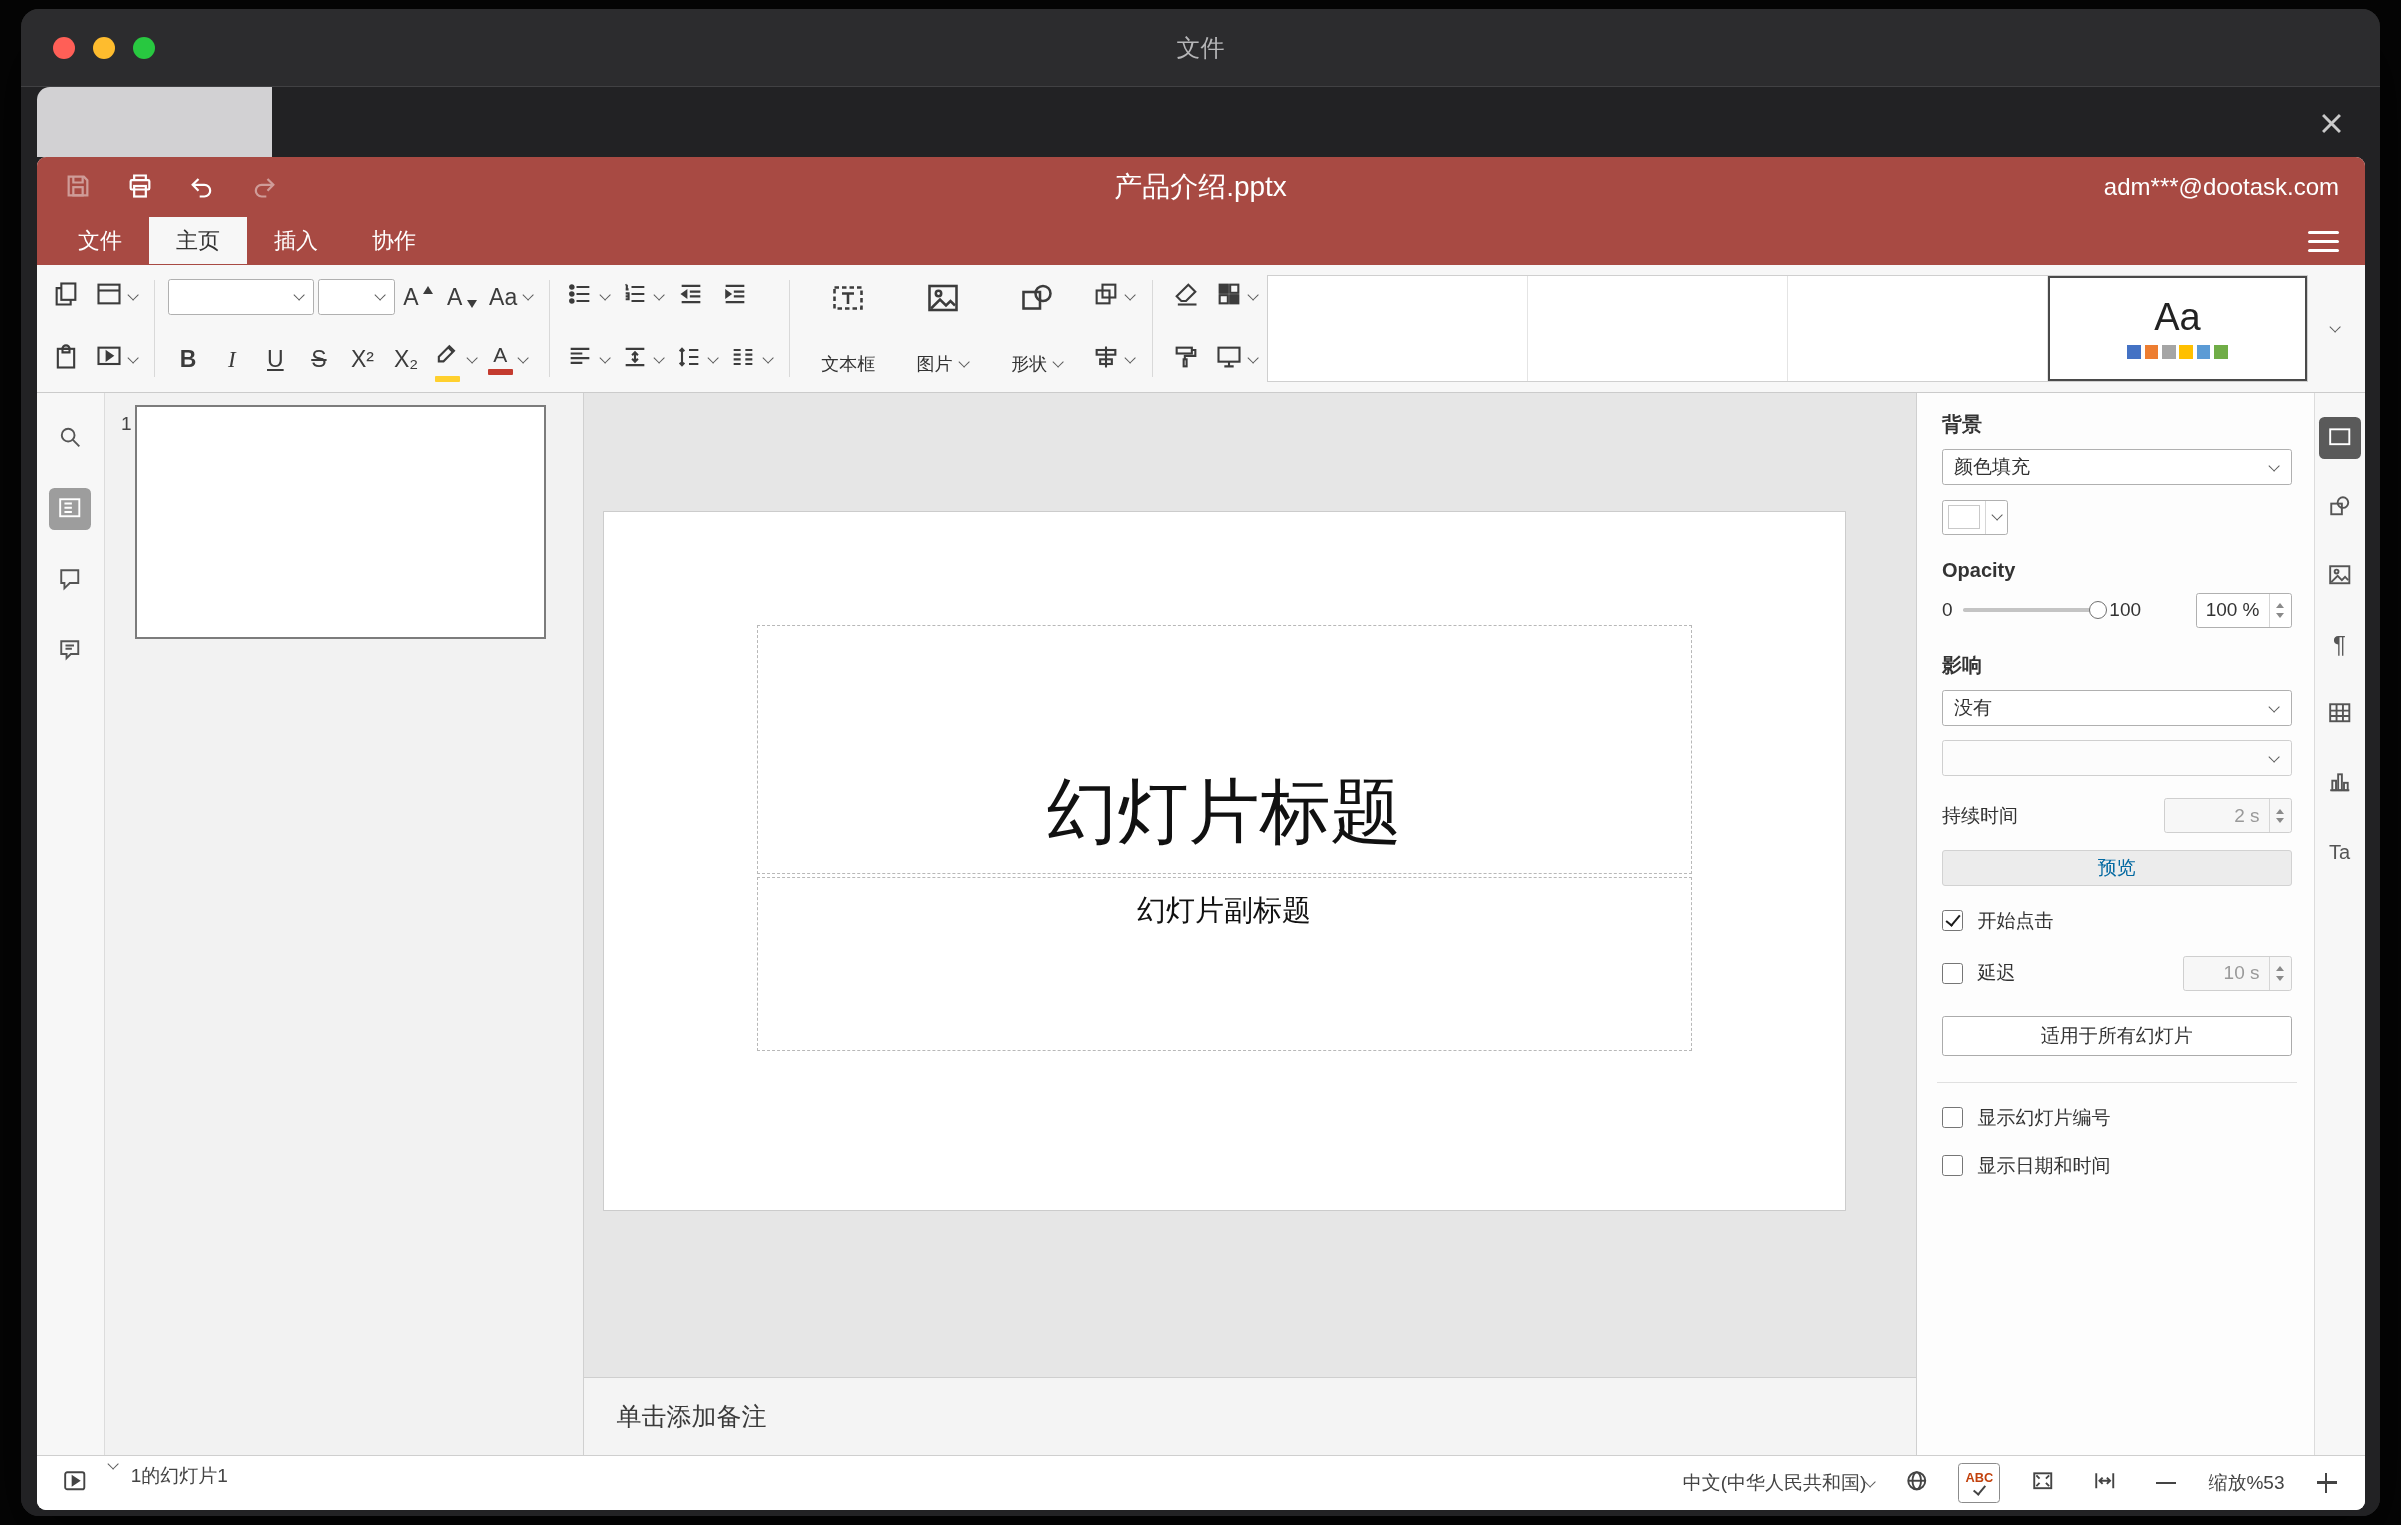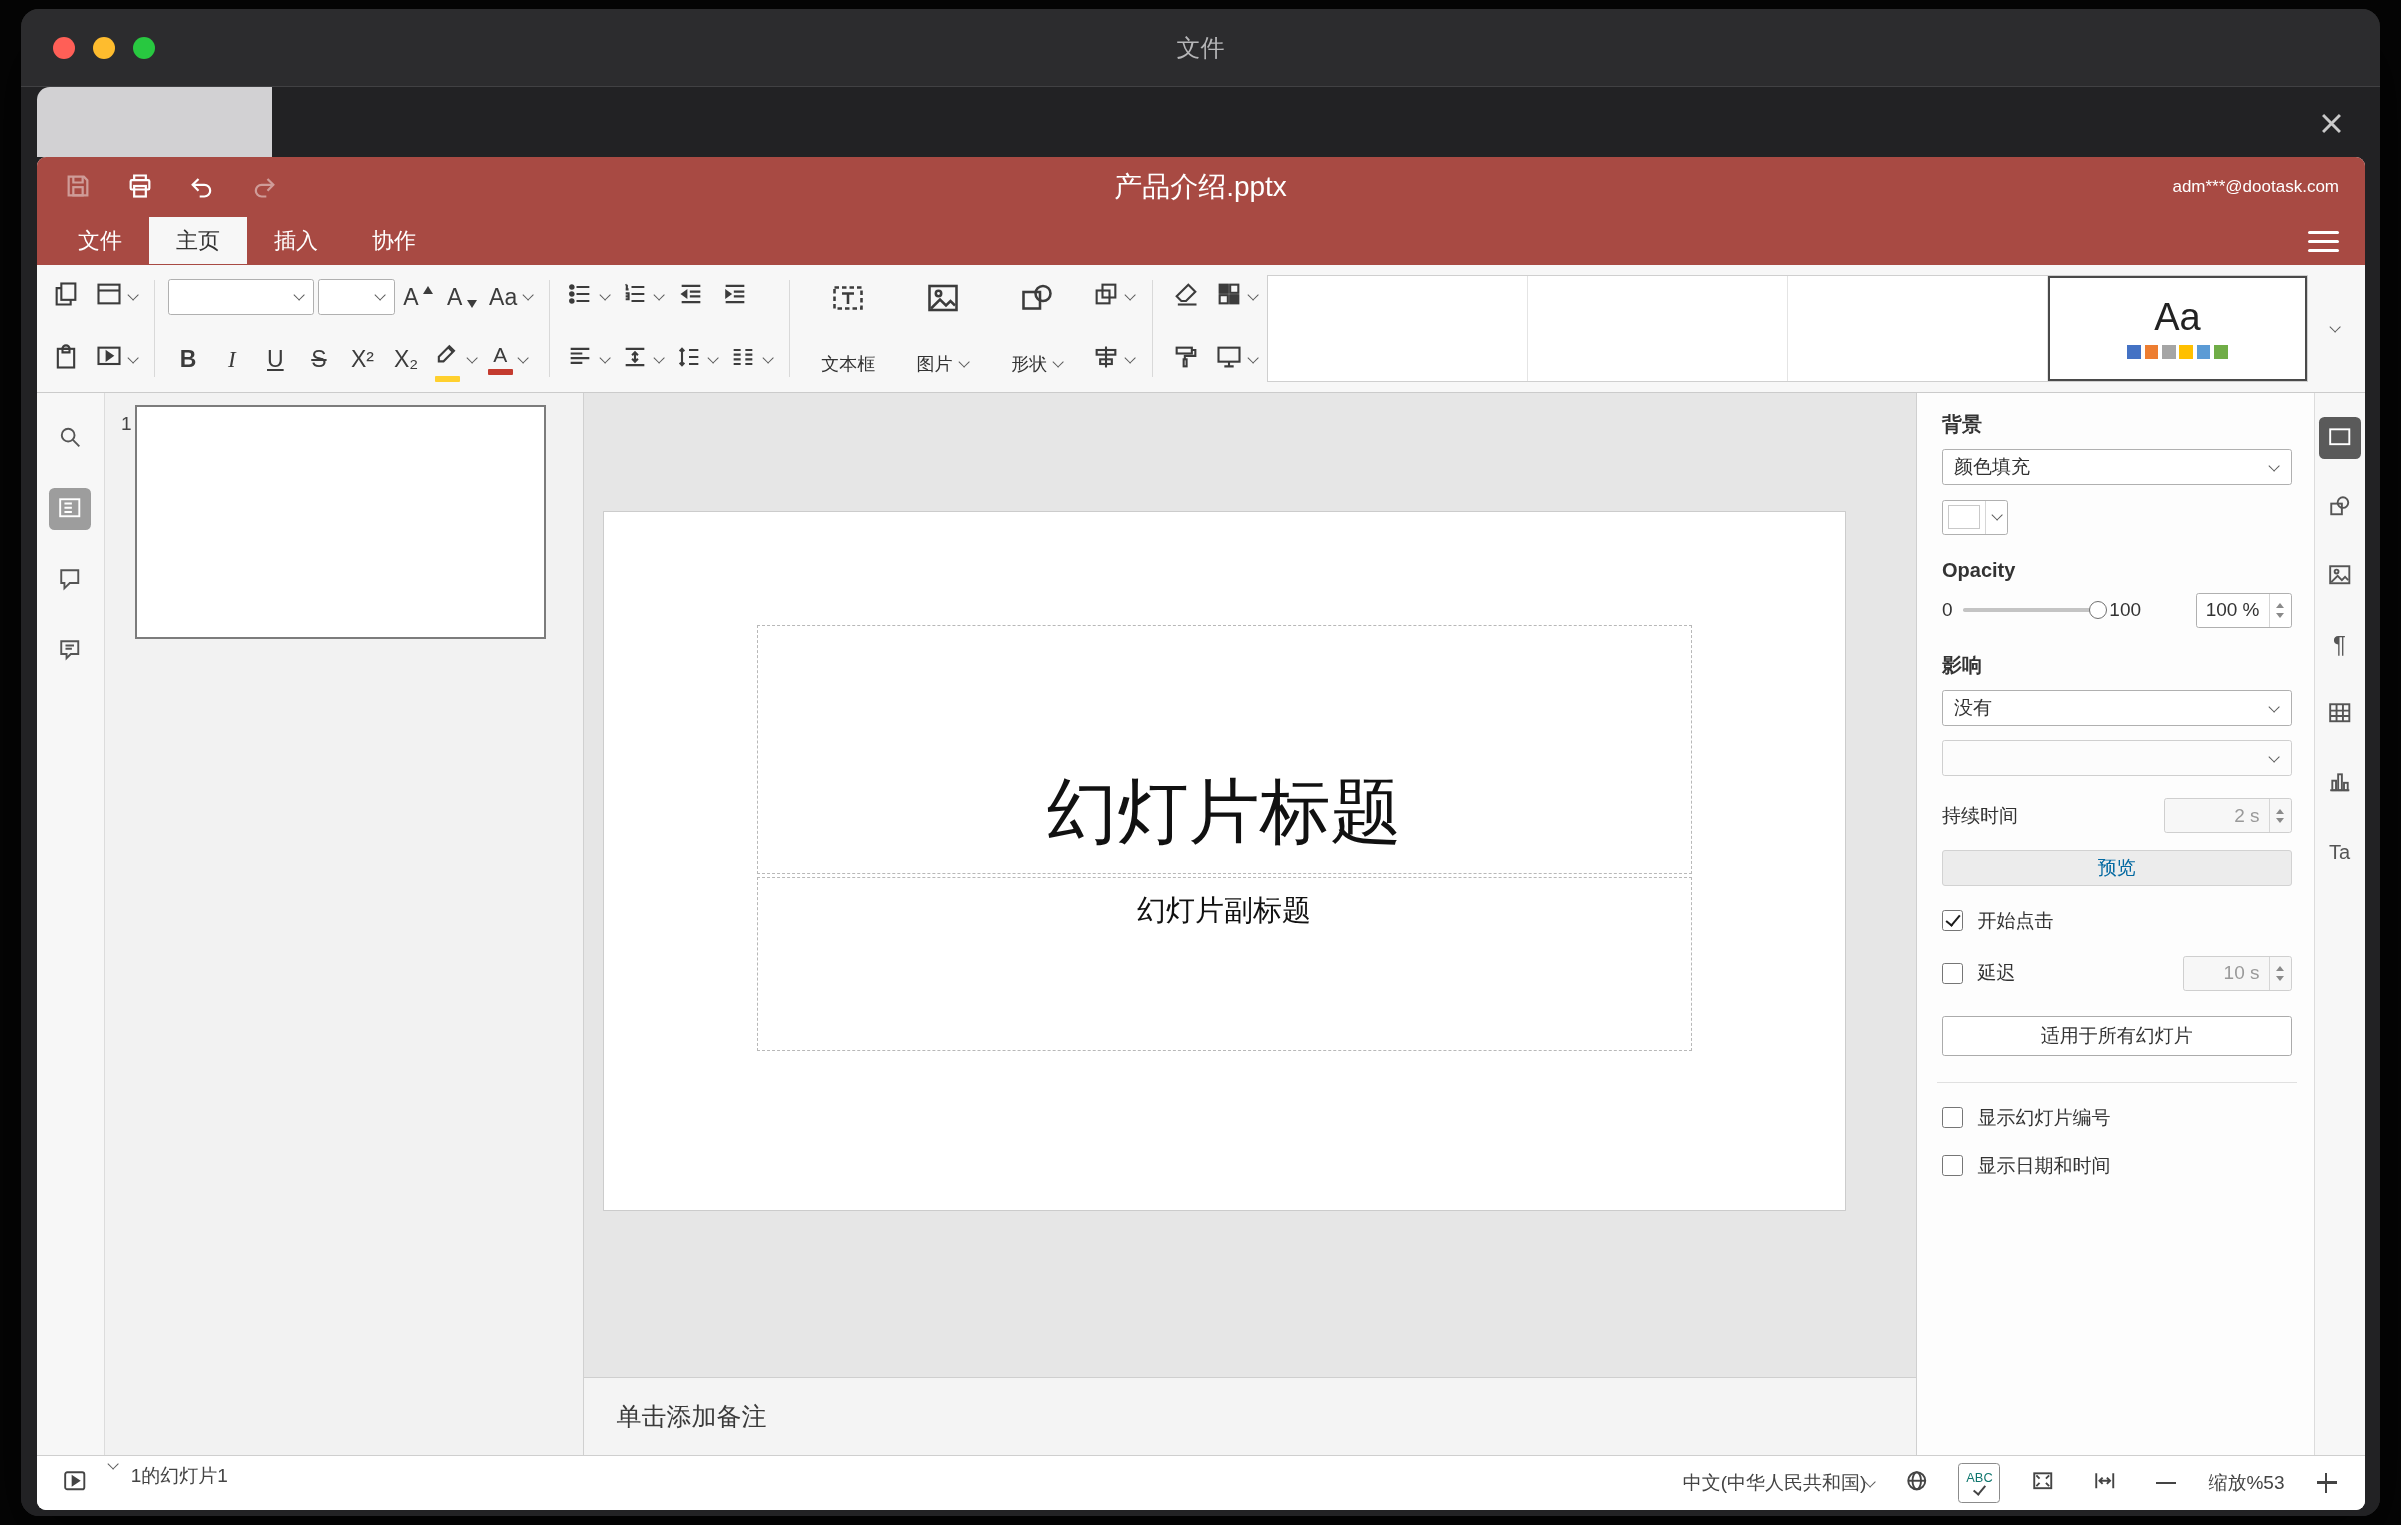--- a/index.html
+++ b/index.html
@@ -19,21 +19,21 @@
   
   .editor{position:absolute;left:15.5px;top:70px;width:2328px;height:1353px;border-radius:9px;overflow:hidden;display:flex;flex-direction:column;background:#f7f7f7}
   
   .rheader{height:108px;flex:none;background:#a84a43;color:#fff;position:relative}
   .hrow1{height:60px;display:flex;align-items:center;position:relative;padding:0 22px}
   .hicons{display:flex;gap:24px;align-items:center}
   .hbtn{width:38px;height:38px;display:flex;align-items:center;justify-content:center;color:#fff;cursor:pointer}
   .hbtn svg{width:28px;height:28px;stroke:currentColor;stroke-width:1.9;fill:none}
   .dim{opacity:.45}
   .doc-title{position:absolute;left:50%;top:50%;transform:translate(-50%,-50%);font-size:28px;white-space:nowrap}
-  .user-email{position:absolute;right:25.5px;top:50%;transform:translateY(-50%);font-size:17px}
+  .user-email{position:absolute;right:25.5px;top:50%;transform:translateY(-50%);font-size:24px}
   .hrow2{height:47px;display:flex;align-items:flex-end;padding:0 14.6px;position:relative}
   .tab{height:47px;display:flex;align-items:center;padding:0 27px;font-size:22px;color:#fff;cursor:pointer;white-space:nowrap}
   .tab.active{background:#f7f7f7;color:#333}
   .hamburger{position:absolute;right:25.5px;bottom:12px;display:flex;flex-direction:column;gap:6.4px;width:31px;cursor:pointer}
   .hamburger i{height:2.7px;background:#fff;border-radius:1.8px;display:block}
   
   .tbar{height:128px;flex:none;background:#f7f7f7;border-bottom:0.9px solid #cbcbcb;display:flex;align-items:stretch;padding:7.3px 9px;gap:5.5px}
   .grp{display:flex;flex-direction:column;justify-content:space-between;padding:1.8px 0}
   .grp.tall{flex-direction:row;align-items:stretch;gap:3.6px}
   .trow{display:flex;align-items:center;gap:3.6px}
@@ -120,21 +120,21 @@
   .rbtn .glyph{font-size:24px;color:inherit;line-height:1}
   .rbtn.sel{background:#5a5a5a;color:#fff}
   
   .sbar{height:55px;flex:none;background:#fff;border-top:0.9px solid #cfcfcf;display:flex;align-items:center;padding:0 18px;font-size:19px;color:#444}
   .sleft{display:flex;gap:14px}
   .sright{margin-left:auto;display:flex;align-items:center;gap:22px}
   .icobtn{width:40px;height:40px;display:flex;align-items:center;justify-content:center;color:#444;cursor:pointer}
   .icobtn svg{width:25.5px;height:25.5px;stroke:currentColor;fill:none;stroke-width:1.8}
   .langbtn{display:flex;align-items:center;cursor:pointer;white-space:nowrap}
   .abcbtn{width:42px;height:40px;border:1.8px solid #8b8b8b;border-radius:3.6px;display:flex;flex-direction:column;align-items:center;justify-content:center;cursor:pointer}
-  .abcbtn span{font-size:12.8px;font-weight:400;color:#0f766e;line-height:1}
+  .abcbtn span{font-size:12.8px;font-weight:700;color:#c2410c;line-height:1}
   .ck{width:7.3px;height:12px;border-right:2.7px solid #444;border-bottom:2.7px solid #444;transform:rotate(40deg);margin-top:-1.8px}
   .minusbar{display:block;width:20px;height:2.7px;background:#444}
   .pluswrap{position:relative;width:20px;height:20px}
   .pbar{position:absolute;background:#444;display:block}
   .pbar.h{left:0;top:8.2px;width:20px;height:2.7px}
   .pbar.v{left:8.2px;top:0;width:2.7px;height:20px}
   .zoomtext{white-space:nowrap;color:#444}
   .sschev{width:8.2px;height:8.2px;border-right:1.8px solid #5a5a5a;border-bottom:1.8px solid #5a5a5a;transform:rotate(45deg);margin-top:-2.7px}
 </style>
 </head>

